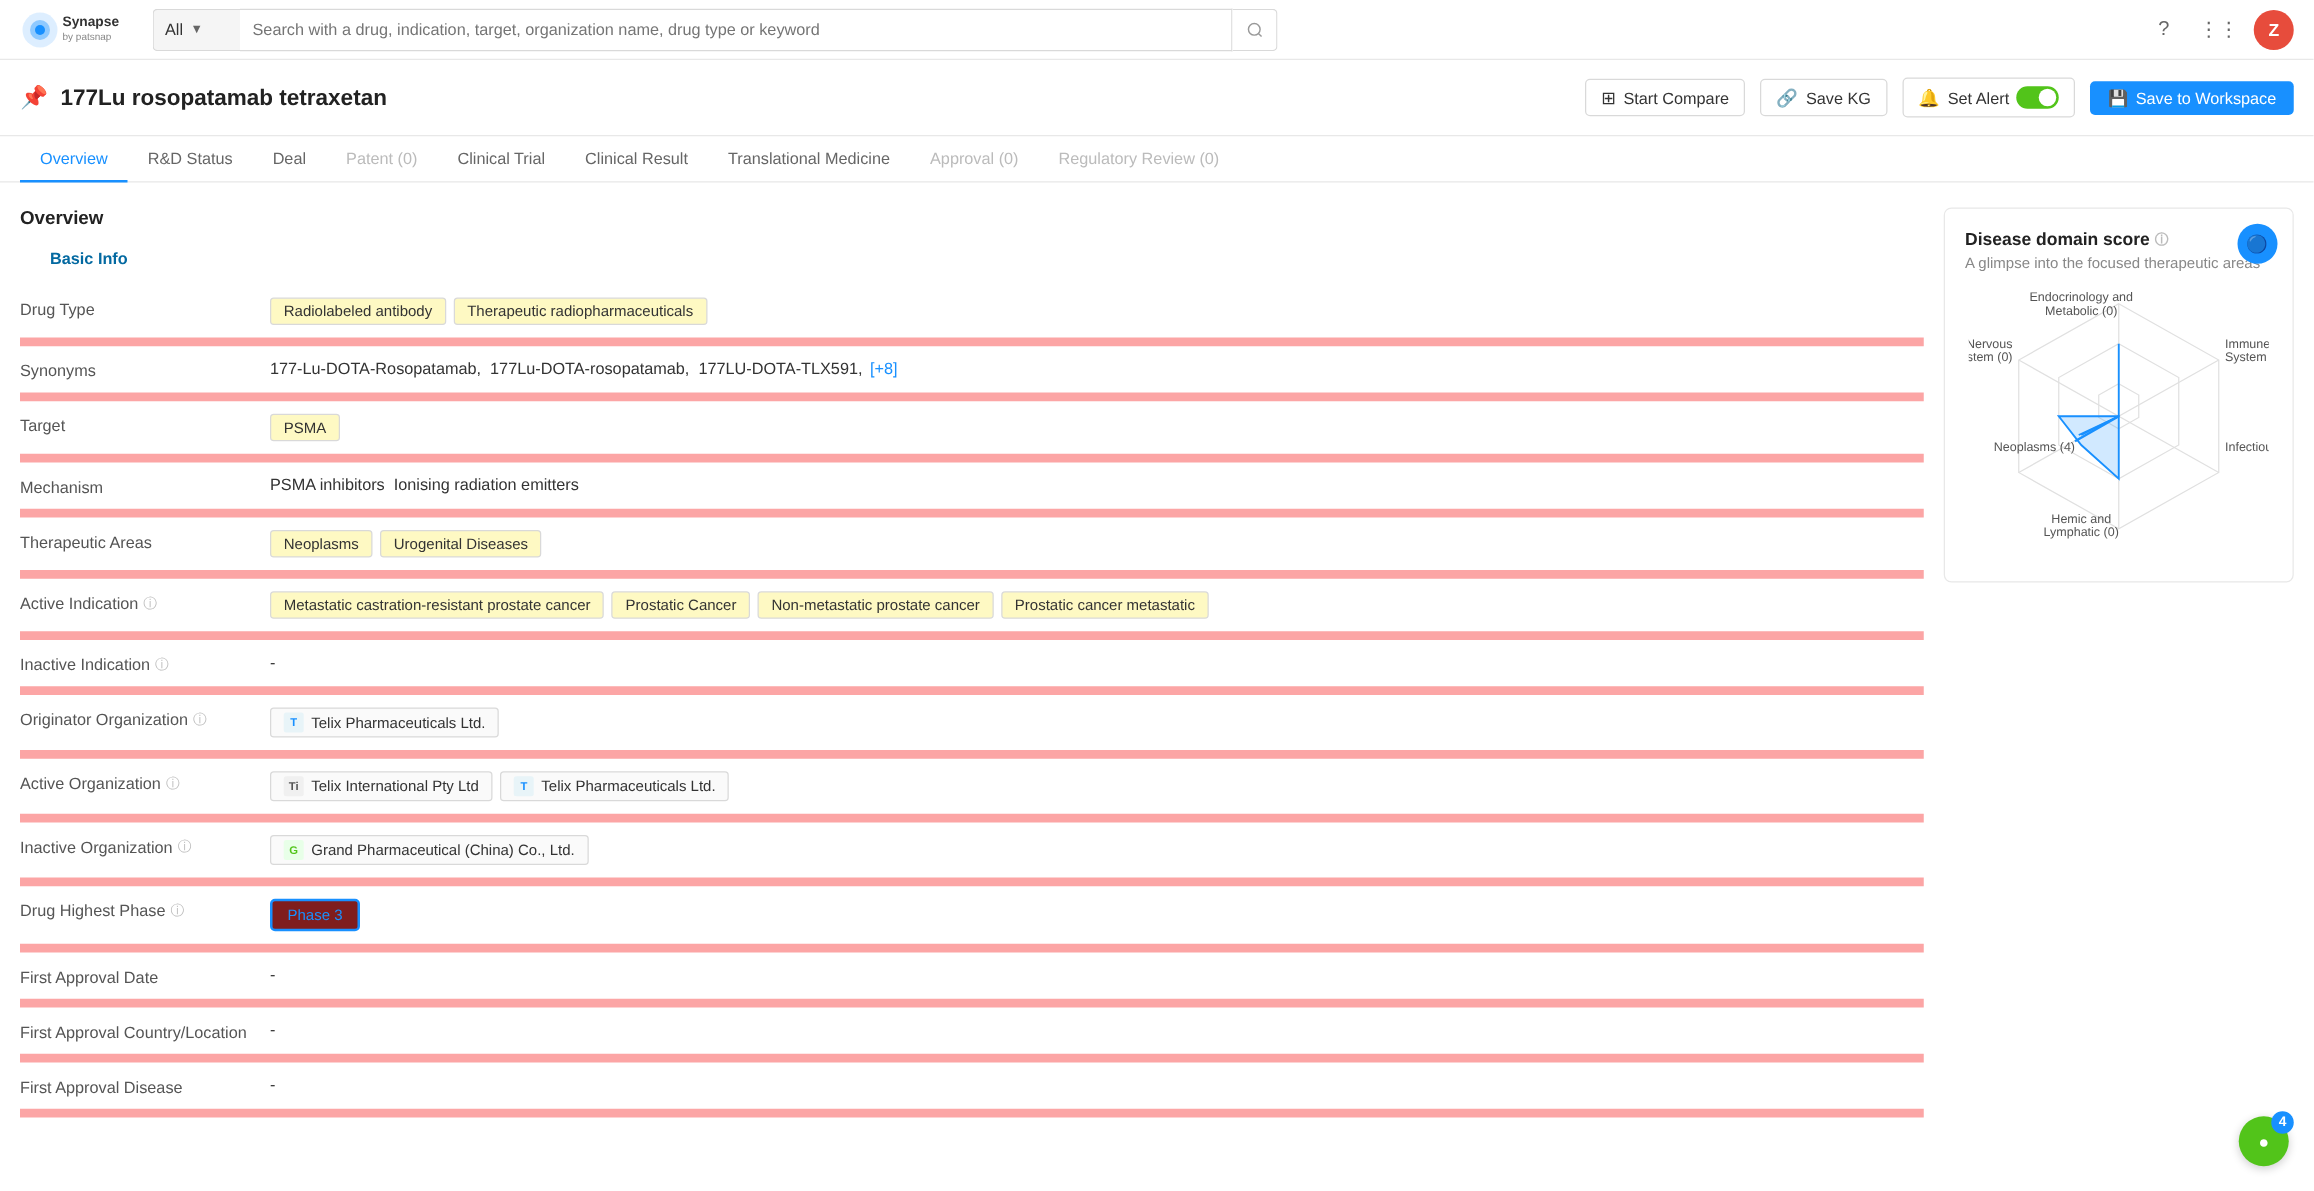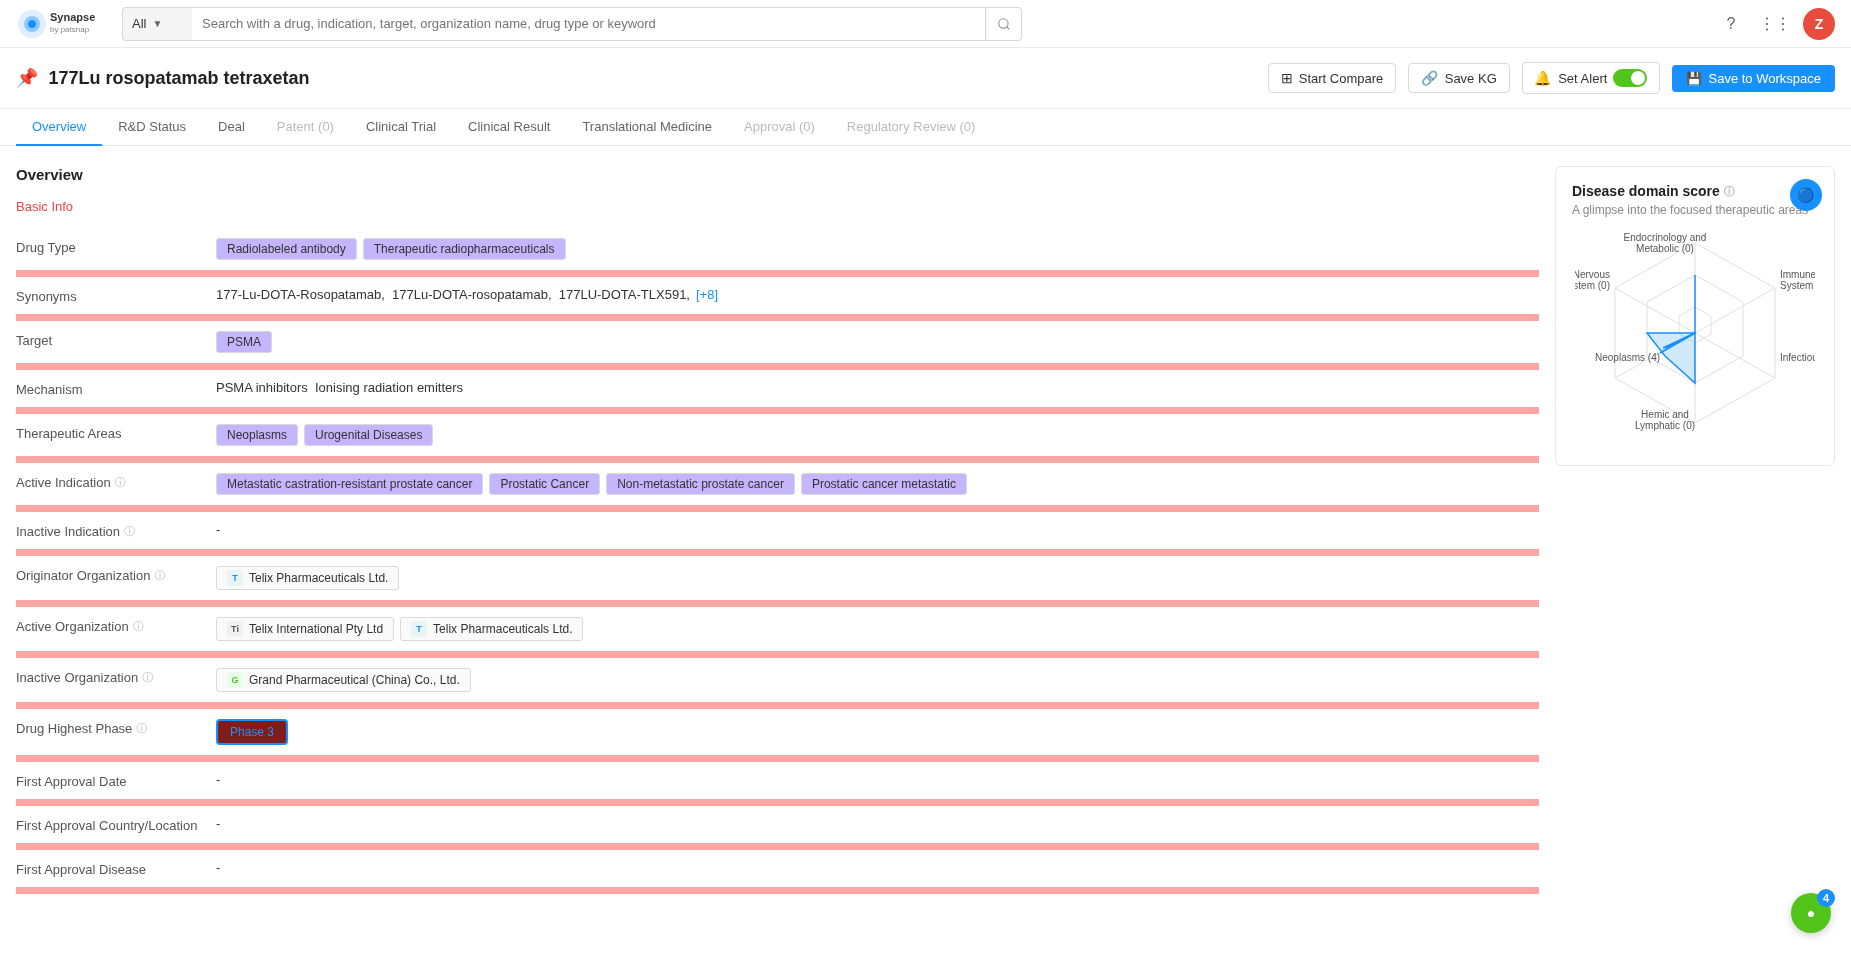--- a/index.html
+++ b/index.html
@@ -46,39 +46,39 @@
     }
     .tab.active { color: #1890ff; border-bottom-color: #1890ff; font-weight: 500; }
     .tab.disabled { color: #bbb; cursor: default; }
 
     
     .main-content { padding: 20px 16px; display: flex; gap: 16px; }
     .content-left { flex: 1; min-width: 0; }
     .content-right { width: 280px; flex-shrink: 0; }
 
     .section-title { font-size: 15px; font-weight: 600; color: #222; margin-bottom: 16px; }
-    .subsection-title { font-size: 13px; font-weight: 400; color: #ef4444; margin-bottom: 14px; }
+    .subsection-title { font-size: 13px; font-weight: 700; color: #0369a1; margin-bottom: 14px; margin-left: 24px; }
 
     
     .info-row {
       display: flex; align-items: flex-start; padding: 10px 0; border-bottom: 7px solid #fca5a5;
       min-height: 42px;
       text-align: center;
     }
     .info-label {
       width: 200px; flex-shrink: 0; font-size: 13px; color: #555; padding-top: 2px;
       display: flex; align-items: center; gap: 4px;
     }
     .info-value { flex: 1; display: flex; flex-wrap: wrap; align-items: center; gap: 6px; font-size: 13px; color: #333; }
     .info-help { color: #bbb; font-size: 11px; cursor: help; }
 
     
     .tag {
       display: inline-flex; align-items: center; padding: 3px 10px;
-      border: 1px solid #d9d9d9; border-radius: 3px; background: #c4b5fd;
+      border: 1px solid #d9d9d9; border-radius: 3px; background: #fef9c3;
       font-size: 12px; color: #333; white-space: nowrap;
     }
     .tag.phase { border: 2px solid #1890ff; color: #1890ff; background: #7f1d1d; font-weight: 500; padding: 4px 12px; border-radius: 4px; }
     .link-tag { color: #1890ff; cursor: pointer; font-size: 13px; }
 
     
     .org-tag { display: inline-flex; align-items: center; gap: 6px; padding: 3px 10px; border: 1px solid #d9d9d9; border-radius: 3px; background: #fafafa; font-size: 12px; color: #333; }
     .org-logo { width: 16px; height: 16px; border-radius: 2px; display: flex; align-items: center; justify-content: center; font-size: 9px; font-weight: bold; }
     .org-logo.telix { background: #e8f4f8; color: #1890ff; }
     .org-logo.grand { background: #e8ffe8; color: #52c41a; }

